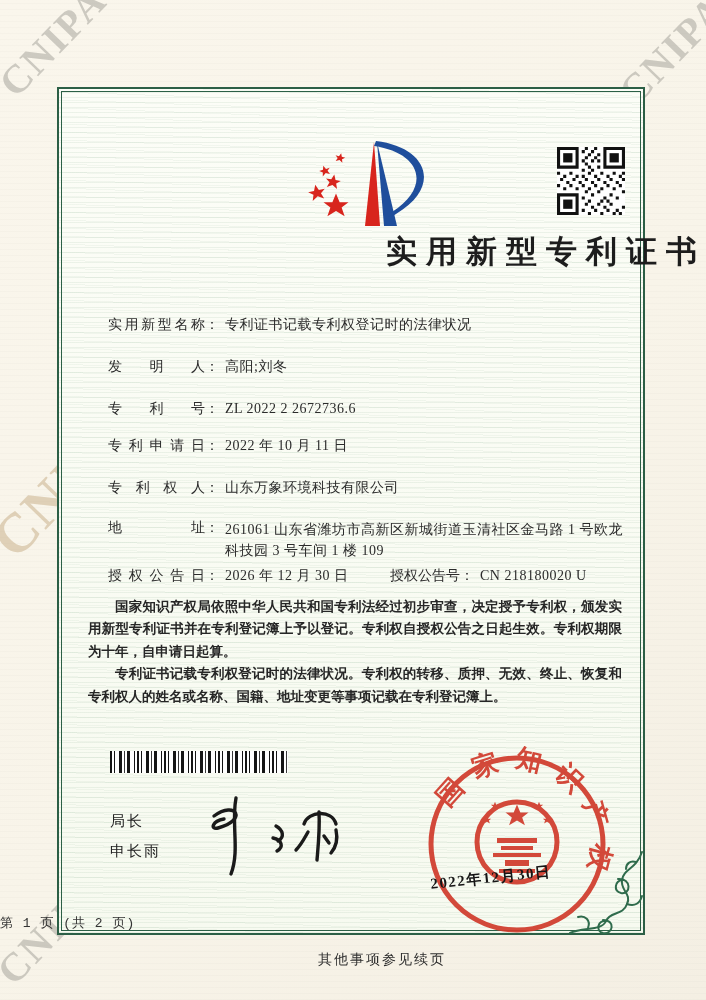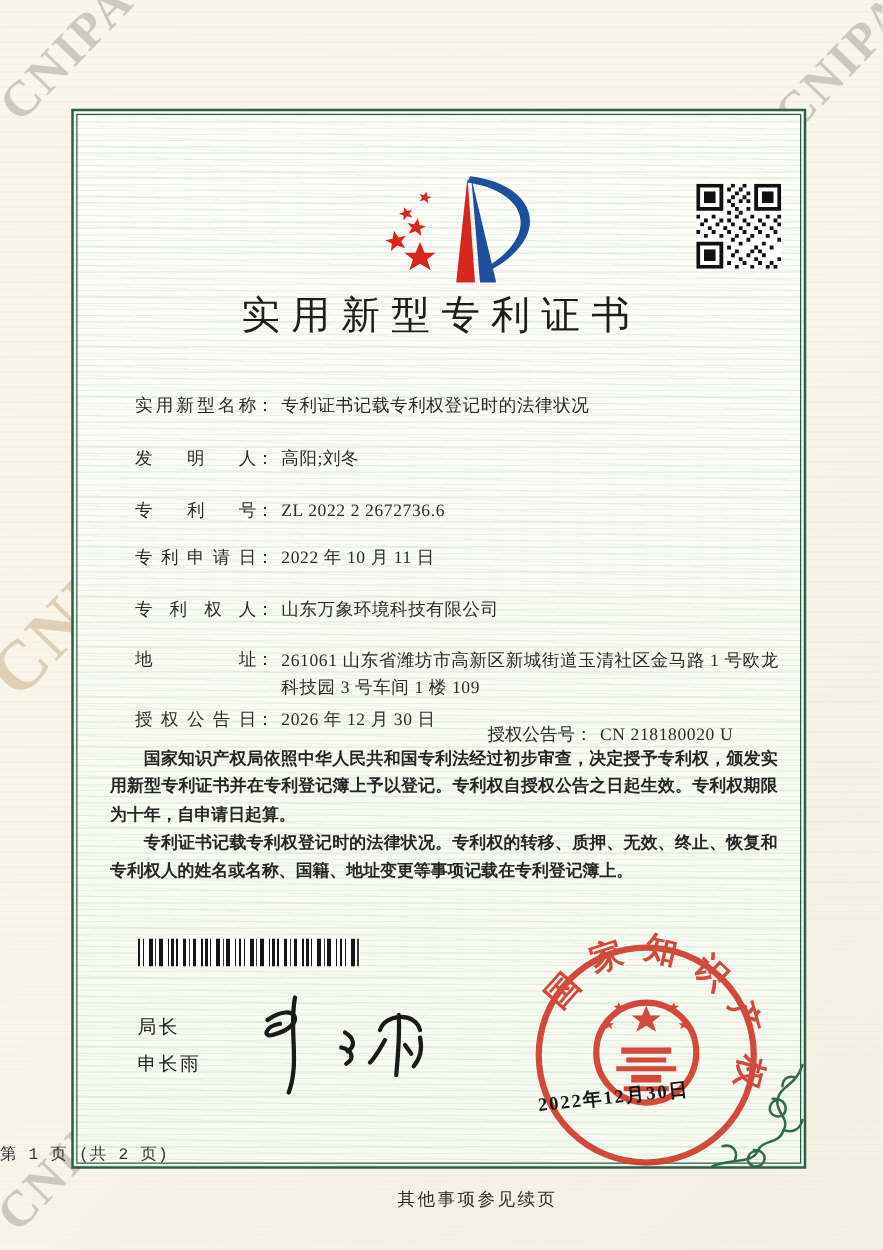--- a/index.html
+++ b/index.html
@@ -12,28 +12,28 @@
   .frame{position:absolute;left:57px;top:87px;width:588px;height:848px;
          border:2px solid #2c5f46;box-sizing:border-box;
          background:
            repeating-linear-gradient(0deg, rgba(120,165,130,.12) 0 1px, transparent 1px 5px),
            repeating-linear-gradient(2deg, rgba(120,165,130,.08) 0 1px, transparent 1px 8px),
            linear-gradient(#fcfdf7,#f7faf0);}
   .frame::after{content:"";position:absolute;inset:2px;border:1px solid #2c5f46;pointer-events:none;}
   .wm{position:absolute;font-weight:bold;letter-spacing:2px;transform:rotate(-46deg);pointer-events:none;}
   .abs{position:absolute;}
   .cert-number{left:100px;top:140px;font-size:14px;letter-spacing:3px;color:#3b3b3b;}
-  .title{left:0;top:231px;width:706px;text-align:center;font-size:31px;font-weight:normal;
+  .title{left:0;top:231px;width:706px;text-align:right;font-size:31px;font-weight:bold;
          letter-spacing:9px;color:#1d1d1d;}
   .row{position:absolute;left:108px;font-size:14px;color:#2b2b2b;white-space:nowrap;}
   .f-label{display:inline-block;width:97px;text-align:justify;text-align-last:justify;}
   .f-colon{margin-right:6px;}
   .f-value{letter-spacing:.5px;}
   .addr{display:inline-block;width:412px;white-space:normal;vertical-align:top;line-height:21px;}
-  .grant2{position:absolute;left:282px;top:12px;font-family:Liberation Serif, serif;}
+  .grant2{position:absolute;left:282px;top:0;font-family:Liberation Serif, serif;}
   .paras{position:absolute;left:88px;top:596px;width:534px;font-size:13.5px;line-height:22.4px;
          color:#262626;text-align:justify;}
   .paras p{margin:0;text-indent:2em;font-weight:bold;}
   .barcode{left:110px;top:751px;width:178px;height:22px;
     background:repeating-linear-gradient(90deg,
       #151515 0 2px, #fff 2px 4px, #151515 4px 5px, #fff 5px 9px,
       #151515 9px 12px, #fff 12px 14px, #3a3a3a 14px 15px, #fff 15px 17px,
       #151515 17px 20px, #fff 20px 24px, #151515 24px 25px, #fff 25px 27px);}
   .signer{left:110px;font-size:15px;color:#222;letter-spacing:2px;}
   .seal-date{left:430px;top:866px;width:170px;font-size:15px;letter-spacing:1.5px;color:#161616;

